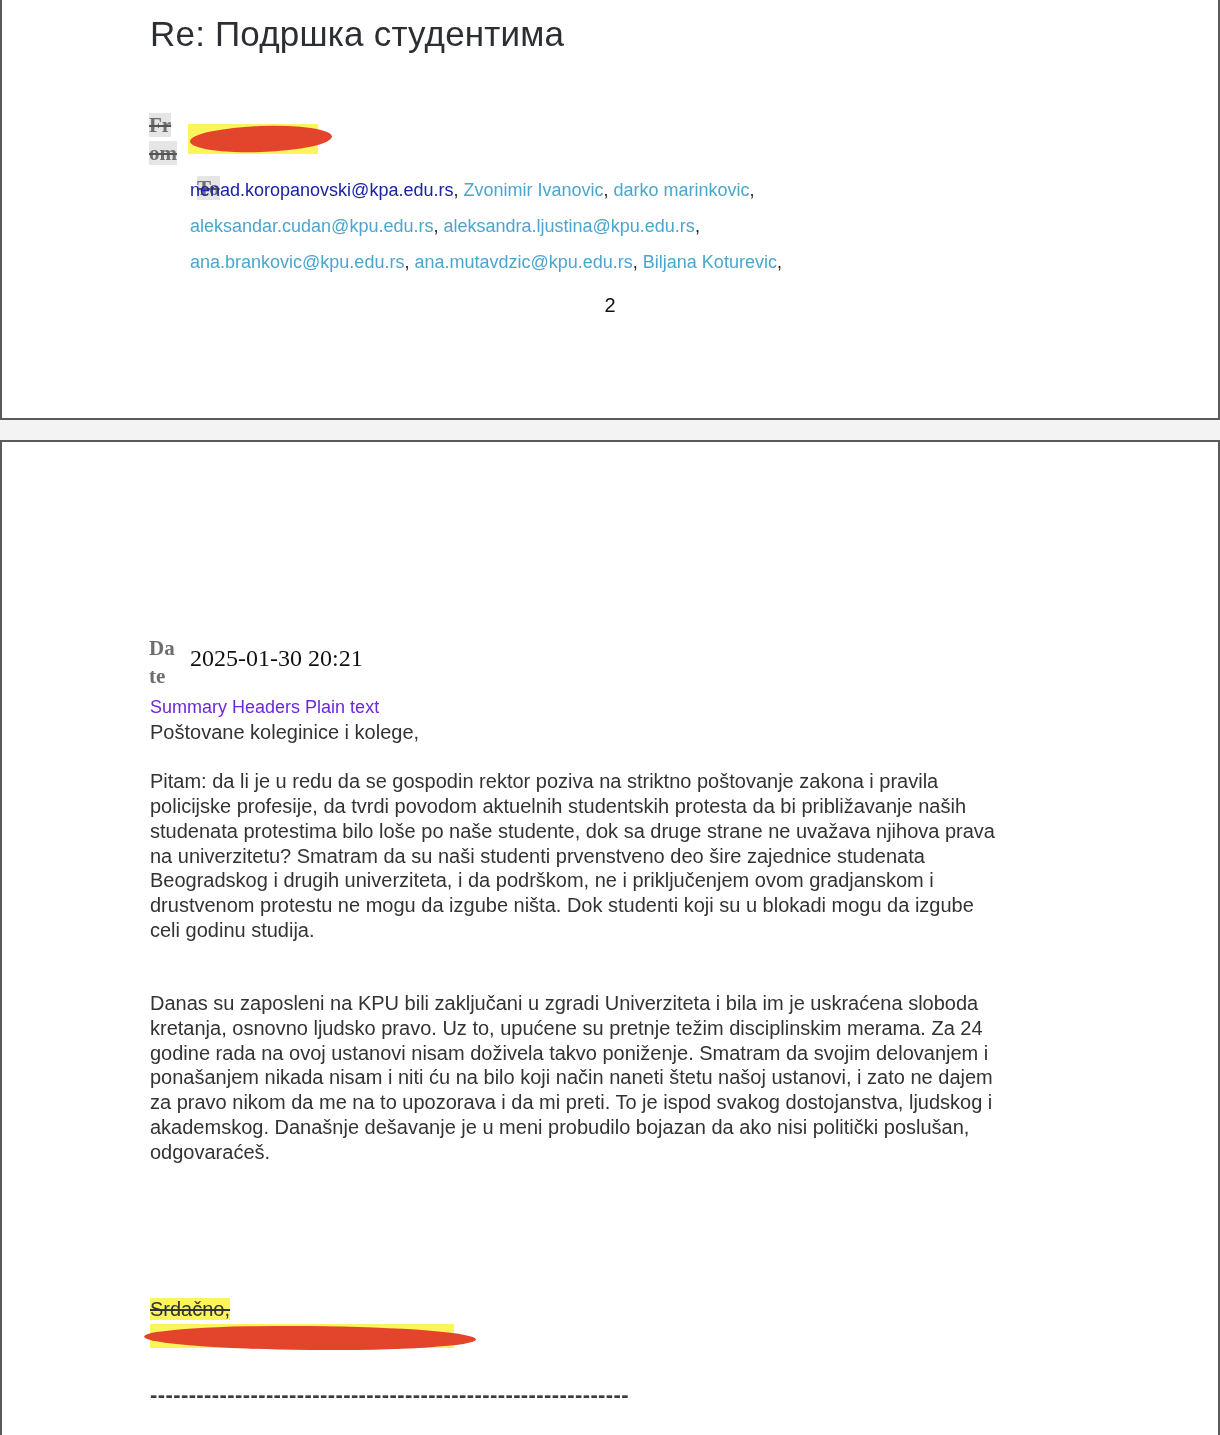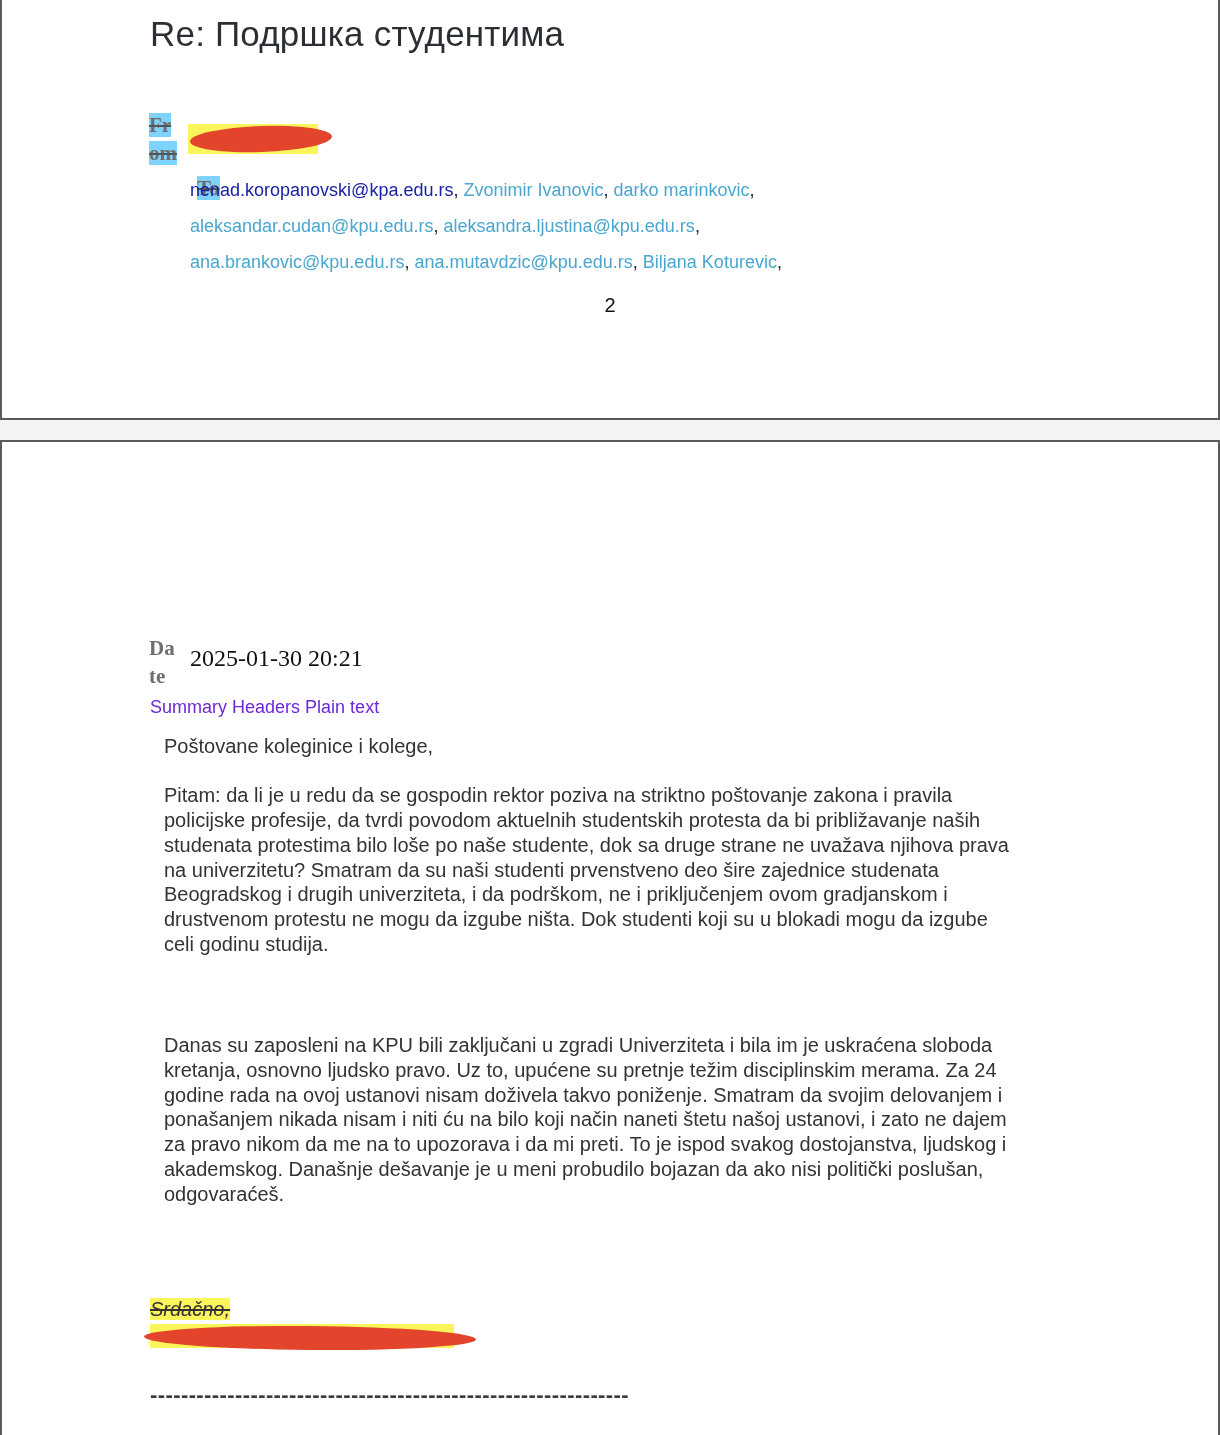--- a/index.html
+++ b/index.html
@@ -20,21 +20,21 @@
     position: absolute; left: 148px; top: 16px;
     font-family: "Liberation Sans", sans-serif;
     font-weight: normal; font-size: 35px; color: #2b2f33;
     margin: 0; letter-spacing: 0.2px;
   }
   .hdr-label {
     position: absolute; left: 147px; width: 28px;
     font-family: "Liberation Serif", serif; font-weight: bold;
     font-size: 21px; line-height: 28px; color: #6e6e6e;
   }
-  .hl { background: #7dd3fc; text-decoration: line-through; text-decoration-color: #555; }
+  .hl { background: #e5e5e5; text-decoration: line-through; text-decoration-color: #555; }
   .from-label { top: 113px; }
   .to-label { top: 176px; margin-left: 48px; }
   .from-value {
     position: absolute; left: 186px; top: 126px; width: 130px; height: 30px;
     background: #fbf45a;
   }
   .redact {
     position: absolute; background: #e2452b; border-radius: 50%;
   }
   .recipients {
@@ -63,24 +63,24 @@
   .view-links {
     position: absolute; left: 148px; top: 255px;
     font-size: 18px; color: #6d28d9;
   }
   .view-links span { cursor: pointer; }
   .body-text {
     position: absolute; left: 148px; top: 278px; width: 930px;
     font-family: "Liberation Sans", sans-serif; font-size: 20px; line-height: 24.7px;
     color: #333;
   }
-  .body-text p { margin: 14px; white-space: pre-line; }
+  .body-text p { margin: 0; white-space: pre-line; }
   .greeting { margin-bottom: 24.7px !important; }
   .gap2 { height: 49px; }
-  .sig-closing { position: absolute; left: 148px; top: 856px; font-size: 20px; color: #333; font-style: italic; }
+  .sig-closing { position: absolute; left: 148px; top: 856px; font-size: 20px; color: #333; }
   .sig-closing span { background: #fbf45a; text-decoration: line-through; }
   .sig-name-hl { position: absolute; left: 148px; top: 882px; width: 304px; height: 24px; background: #fbf45a; }
   .divider {
     position: absolute; left: 148px; top: 940px; width: 762px;
     font-family: "Liberation Sans", sans-serif; font-weight: bold; font-size: 22px;
     letter-spacing: 0.4px; color: #3a3d40; white-space: nowrap; overflow: hidden;
   }
 </style>
 </head>
 <body>

